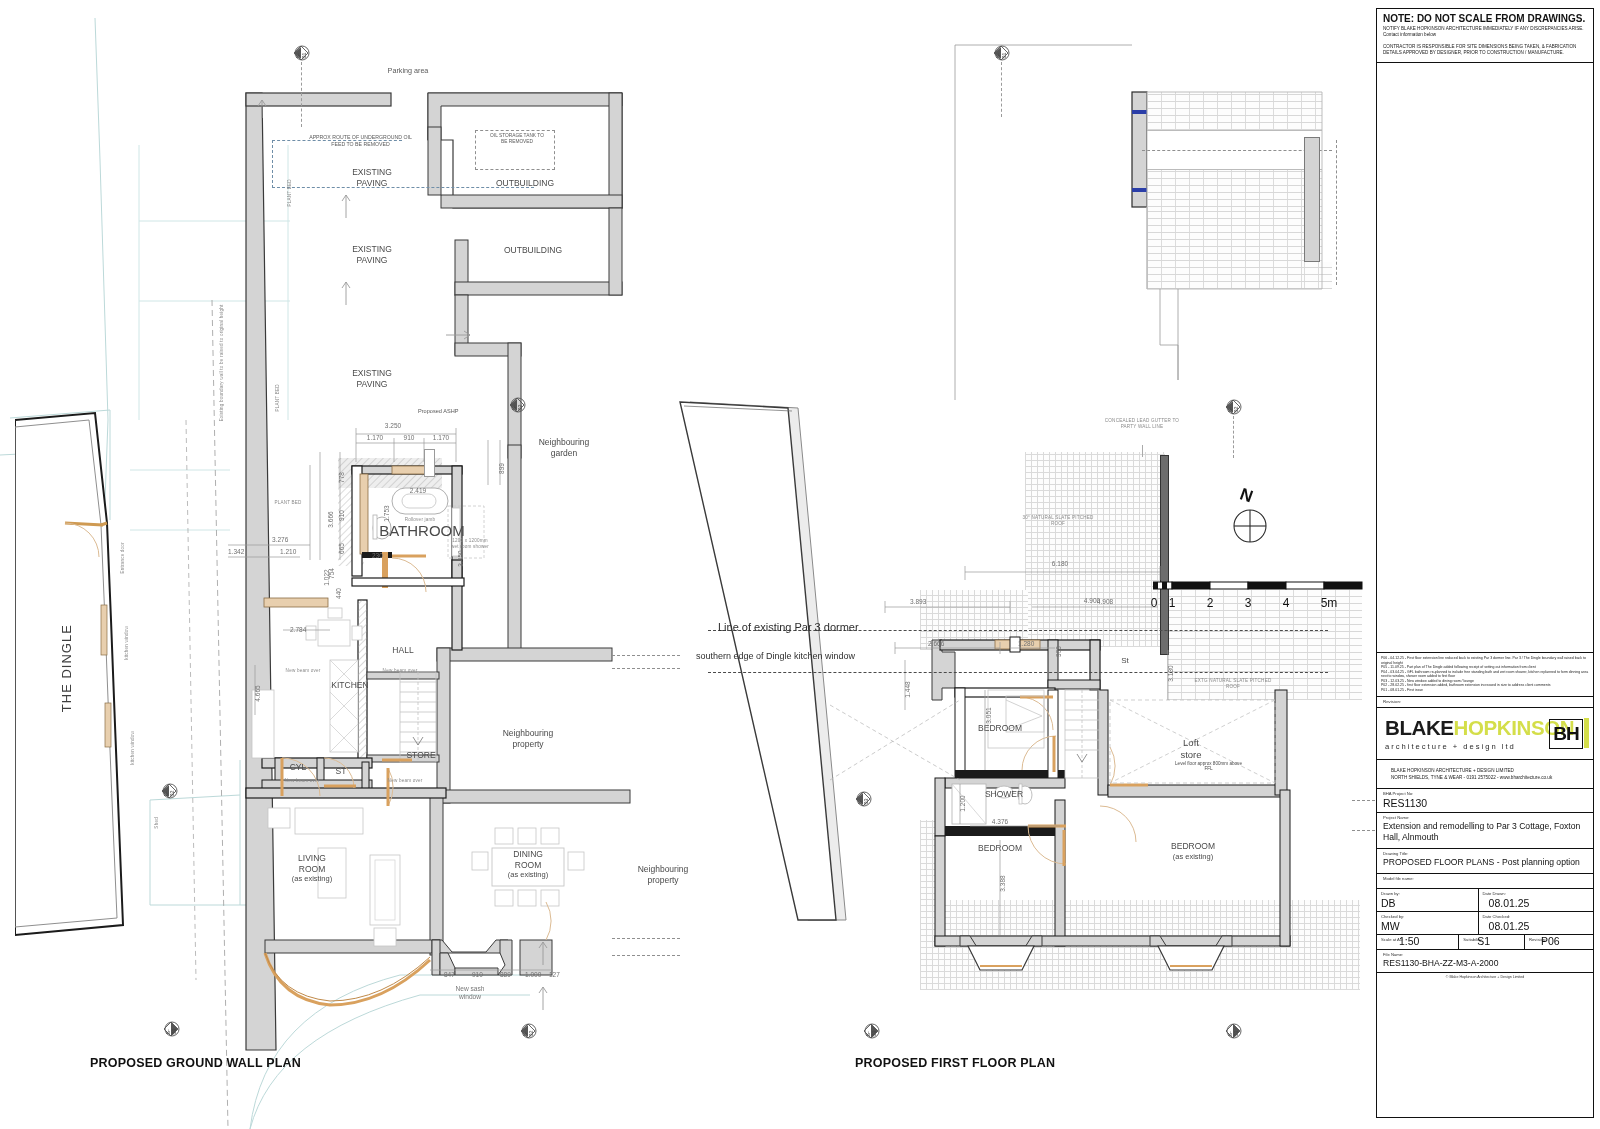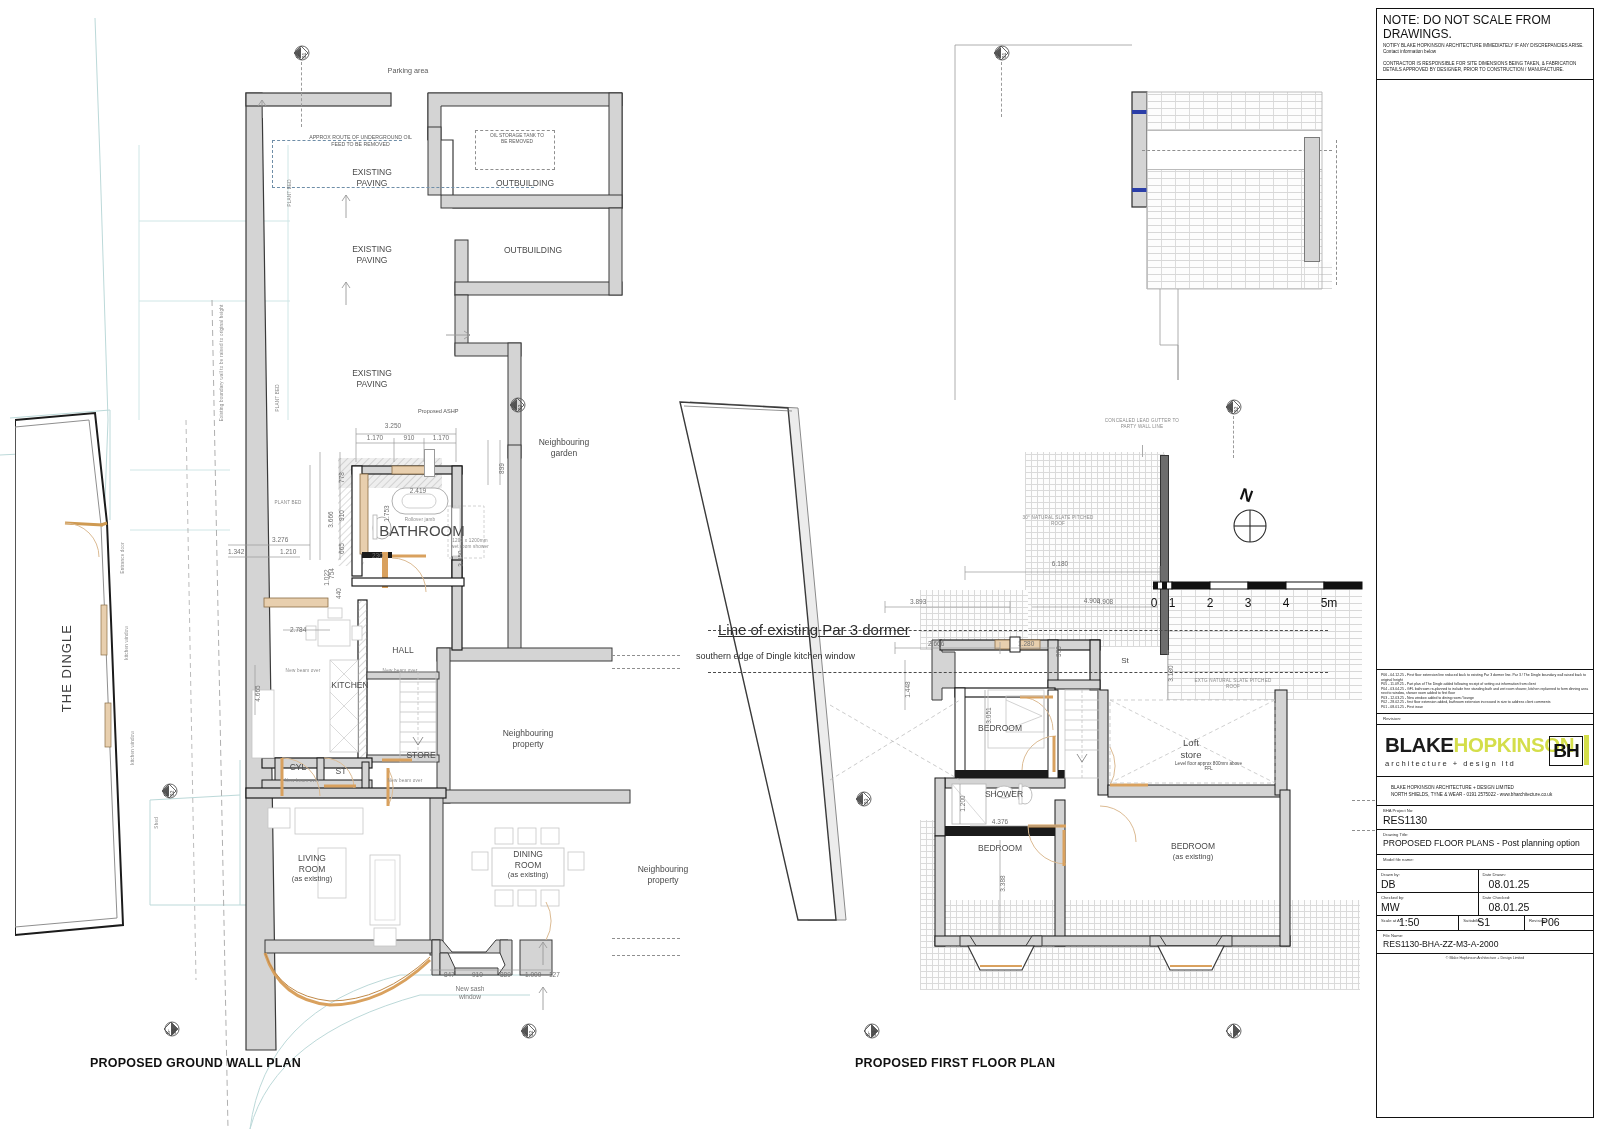--- a/index.html
+++ b/index.html
@@ -54,21 +54,21 @@
   }
 
   
   #titleblock {
     position: absolute; right: 6px; top: 8px;
     width: 218px; height: 1110px;
     border: 1.3px solid #111; background: #fff;
     font-size: 5.6px; color: #111;
   }
   .tb-cell { border-bottom: 1px solid #111; padding: 2px 4px; position: relative; }
-  .tb-note-head { font-size: 12px; font-weight: normal; }
+  .tb-note-head { font-size: 10px; font-weight: bold; }
   .tb-small { font-size: 4.6px; line-height: 1.32; color: #1a1a1a; }
   .tb-blank { height: 590px; border-bottom: 1px solid #111; }
   .tb-rev { font-size: 3.5px; line-height: 1.28; color: #222; padding: 3px 4px 4px 4px;
             border-bottom: 1px solid #111;}
   .tb-revlabel { font-size: 4.4px; padding: 2px 4px 3px 6px; border-bottom: 1px solid #111; color:#333;}
   .tb-logo { padding: 10px 6px 8px 8px; border-bottom: 1px solid #111; position: relative; }
   .logo-main { font-size: 20.5px; font-weight: bold; letter-spacing: -0.4px; line-height: 1; }
   .logo-blake { color: #1b1b1b; }
   .logo-hop { color: #d4de4a; }
   .logo-sub { font-size: 7.6px; letter-spacing: 2.0px; color: #2a2a2a; margin-top: 3px; }
@@ -659,21 +659,21 @@
       <div class="dim" style="left:310px;top:712px;transform:rotate(-90deg);">3.051</div>
       <div class="dim" style="left:284px;top:800px;transform:rotate(-90deg);">1.200</div>
       <div class="dim" style="left:330px;top:818px;transform:translateX(-50%);">4.376</div>
       <div class="dim" style="left:324px;top:880px;transform:rotate(-90deg);">3.388</div>
       <div class="dim" style="left:492px;top:670px;transform:rotate(-90deg);">3.130</div>
       <div class="dim" style="left:435px;top:598px;transform:translateX(-50%);">4.908</div>
     </div>
 
     <div class="dashdotH" style="left:38px;top:630px;width:620px;"></div>
     <div class="dashdotH" style="left:38px;top:672px;width:620px;"></div>
-    <div class="txt" style="left:48px;top:621px;font-size:15px;color:#2f2f2f;text-decoration:underline;">Line of existing Par 3 dormer</div>
+    <div class="txt" style="left:48px;top:621px;font-size:11px;color:#2f2f2f;">Line of existing Par 3 dormer</div>
     <div class="txt" style="left:26px;top:651px;font-size:9px;color:#2f2f2f;">southern edge of Dingle kitchen window</div>
 
     <div class="abs" style="left:555px;top:490px;width:50px;height:60px;">
       <svg width="50" height="60">
           <circle cx="25" cy="36" r="16" fill="none" stroke="#2a2a2a" stroke-width="1.1"></circle>
         <line x1="25" y1="20" x2="25" y2="52" stroke="#2a2a2a" stroke-width="1.1"></line>
         <line x1="9" y1="36" x2="41" y2="36" stroke="#2a2a2a" stroke-width="1.1"></line>
       </svg>
       <div class="txt" style="left:15px;top:-4px;font-size:17px;color:#111;font-weight:bold;transform:rotate(20deg);">N</div>
     </div>
@@ -781,20 +781,24 @@
     <div class="tb-addr">
       <div>BLAKE HOPKINSON ARCHITECTURE + DESIGN LIMITED</div>
       <div>NORTH SHIELDS, TYNE &amp; WEAR - 0191 2575022  -  www.bharchitecture.co.uk</div>
     </div>
 
     <div class="tb-cell" style="padding:2px 6px 3px 6px;">
       <span class="tb-lab">BHA Project No:</span>
       <span class="tb-val">RES1130</span>
     </div>
 
+    <div class="tb-cell" style="padding:2px 6px 5px 6px;">
+      <span class="tb-lab">Project Name:</span>
+      <span class="tb-val sm">Extension and remodelling to Par 3 Cottage, Foxton Hall, Alnmouth</span>
+    </div>
 
     <div class="tb-cell" style="padding:2px 6px 5px 6px;">
       <span class="tb-lab">Drawing Title:</span>
       <span class="tb-val sm">PROPOSED FLOOR PLANS - Post planning option</span>
     </div>
 
     <div class="tb-cell" style="padding:2px 6px 6px 6px;">
       <span class="tb-lab">Model file name:</span>
       <span class="tb-val sm"></span>
     </div>

